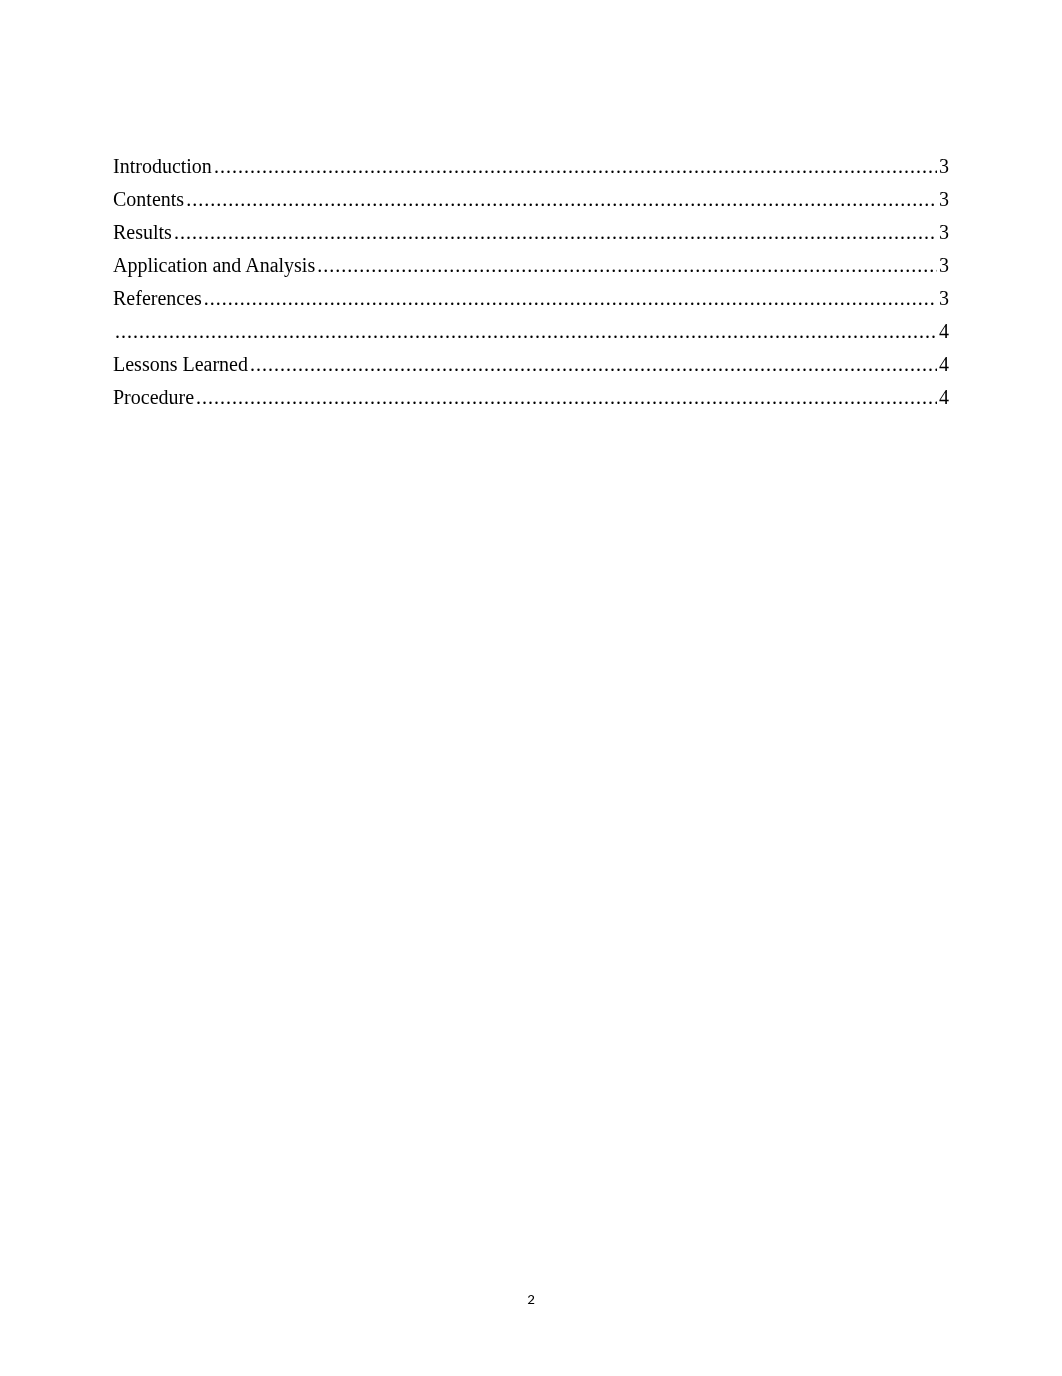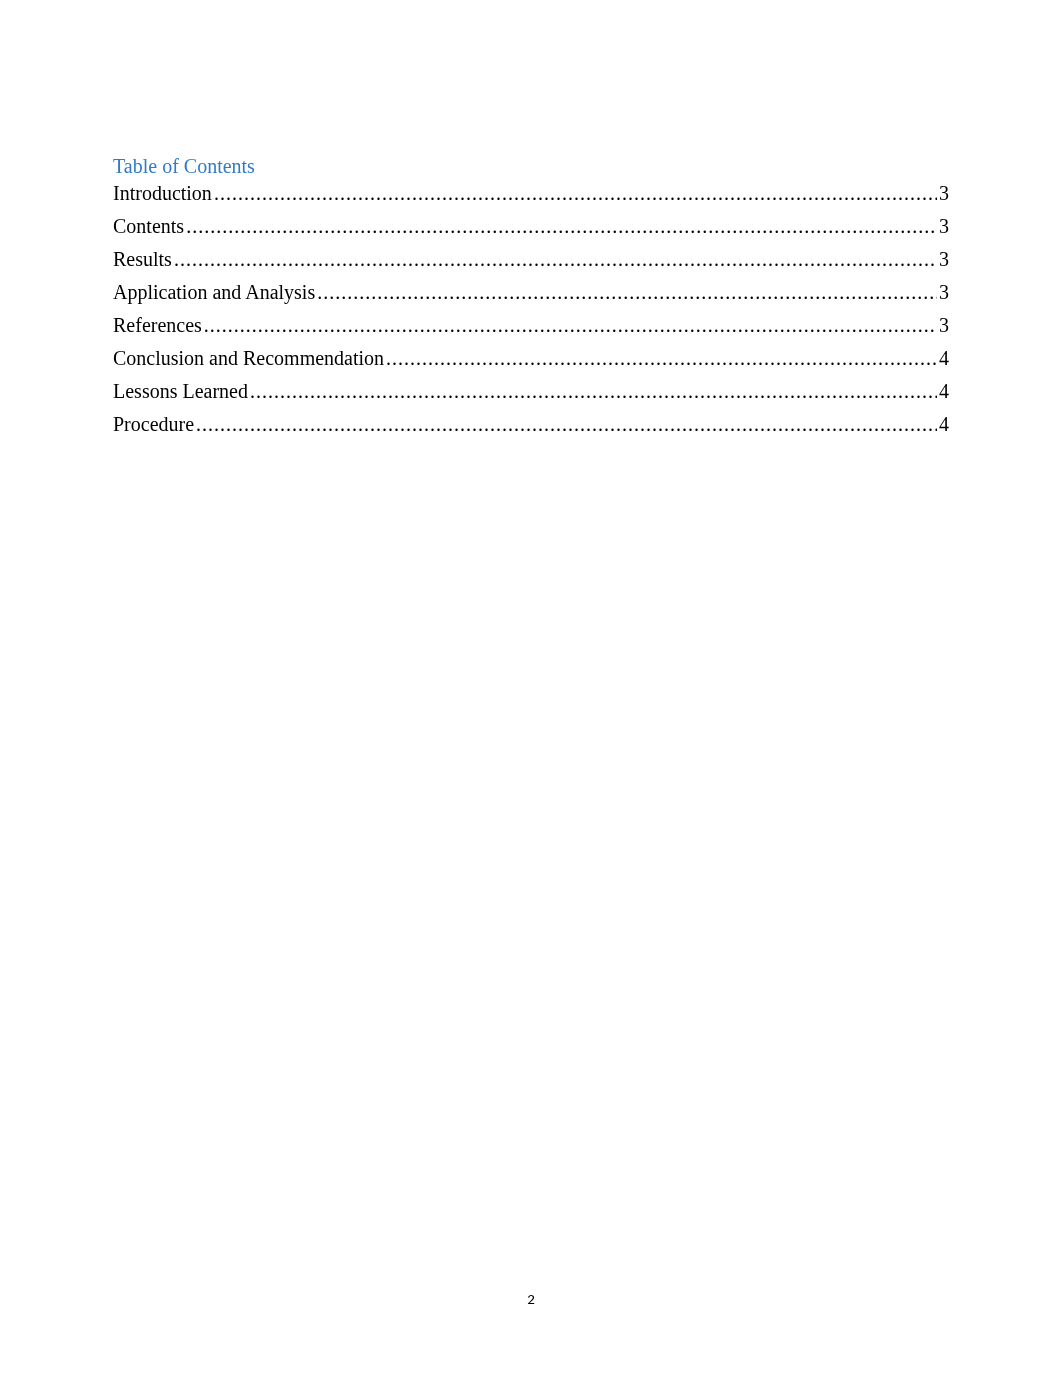--- a/index.html
+++ b/index.html
@@ -65,21 +65,20 @@
     font-family: "Calibri", "Segoe UI", Arial, sans-serif;
     font-size: 15px;
     color: #000000;
   }
 </style>
 </head>
 <body>
 
 <div class="page">
 
-  <div class="toc-heading">Table of Contents</div>
 
   <div class="toc-list">
 
     <div class="toc-entry">
       <span class="toc-title">Introduction</span>
       <span class="toc-dots"></span>
       <span class="toc-page">3</span>
     </div>
 
     <div class="toc-entry">
@@ -100,21 +99,20 @@
       <span class="toc-page">3</span>
     </div>
 
     <div class="toc-entry">
       <span class="toc-title">References</span>
       <span class="toc-dots"></span>
       <span class="toc-page">3</span>
     </div>
 
     <div class="toc-entry">
-      <span class="toc-title">Conclusion and Recommendation</span>
       <span class="toc-dots"></span>
       <span class="toc-page">4</span>
     </div>
 
     <div class="toc-entry">
       <span class="toc-title">Lessons Learned</span>
       <span class="toc-dots"></span>
       <span class="toc-page">4</span>
     </div>
 

